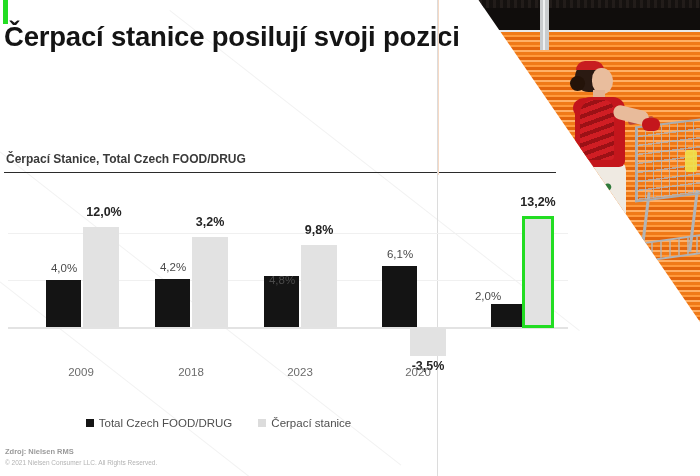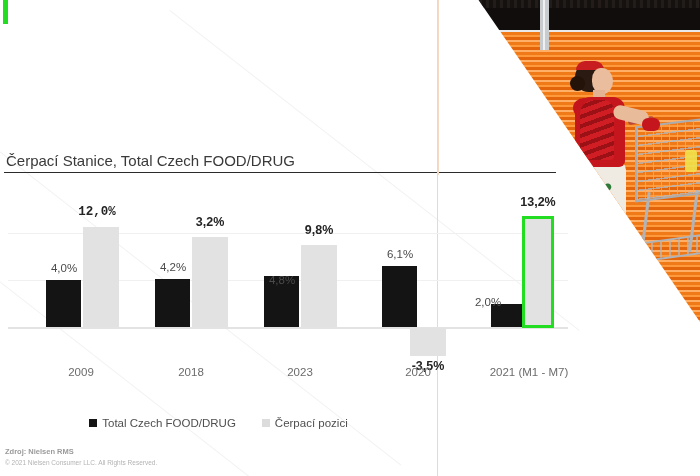--- a/index.html
+++ b/index.html
@@ -26,21 +26,21 @@
     line-height:1.1;white-space:nowrap;
   }
 
   
   .sub-head{
     position:absolute;left:6px;top:131px;
     font-size:12.5px;font-weight:bold;color:#1a1a1a;white-space:nowrap;
   }
   .sub-line{
     position:absolute;left:6px;top:152px;
-    font-size:15px;font-weight:normal;color:#3a3a3a;white-space:nowrap;
+    font-size:12px;font-weight:bold;color:#3a3a3a;white-space:nowrap;
   }
   .rule{
     position:absolute;left:4px;top:172px;width:552px;height:1.4px;background:#2b2b2b;
   }
 
   
   .vdiv{position:absolute;left:437px;top:0;width:1px;height:476px;background:#dcdcdc;}
   .vdiv-warm{position:absolute;left:438px;top:0;width:1px;height:175px;background:#f6d9c4;}
 
   
@@ -139,36 +139,37 @@
 <body>
 
 <div class="slide">
 
   <div class="wm wm1"></div>
   <div class="wm wm2"></div>
   <div class="wm wm3"></div>
 
   <div class="accent-tick"></div>
 
+  <div class="title">Čerpací stanice posilují svoji pozici</div>
 
   <div class="sub-line">Čerpací Stanice, Total  Czech FOOD/DRUG</div>
   <div class="rule"></div>
 
   <div class="vdiv-warm"></div>
   <div class="vdiv"></div>
 
   <div class="chart">
     <div class="gridline" style="top:57px;"></div>
     <div class="gridline" style="top:104px;"></div>
     <div class="baseline"></div>
 
     <div class="bar bar-black" style="left:46px;top:104px;width:35px;height:47px;"></div>
     <div class="dlabel" style="left:36px;top:86px;width:56px;">4,0%</div>
     <div class="bar bar-grey" style="left:83px;top:51px;width:36px;height:100px;"></div>
-    <div class="dlabel bold" style="left:68px;top:29px;width:58px;font-family:Liberation Mono, monospace;">12,0%</div>
+    <div class="dlabel bold" style="left:75px;top:29px;width:58px;">12,0%</div>
     <div class="xlabel" style="left:45px;width:72px;">2009</div>
 
     <div class="bar bar-black" style="left:155px;top:103px;width:35px;height:48px;"></div>
     <div class="dlabel" style="left:145px;top:85px;width:56px;">4,2%</div>
     <div class="bar bar-grey" style="left:192px;top:61px;width:36px;height:90px;"></div>
     <div class="dlabel bold" style="left:181px;top:39px;width:58px;">3,2%</div>
     <div class="xlabel" style="left:155px;width:72px;">2018</div>
 
     <div class="bar bar-black" style="left:264px;top:100px;width:35px;height:51px;"></div>
     <div class="dlabel" style="left:254px;top:98px;width:56px;">4,8%</div>
@@ -176,34 +177,33 @@
     <div class="dlabel bold" style="left:290px;top:47px;width:58px;">9,8%</div>
     <div class="xlabel" style="left:264px;width:72px;">2023</div>
 
     <div class="bar bar-black" style="left:382px;top:90px;width:35px;height:61px;"></div>
     <div class="dlabel" style="left:372px;top:72px;width:56px;text-align:center;">6,1%</div>
     <div class="bar bar-grey" style="left:410px;top:152px;width:36px;height:28px;"></div>
     <div class="dlabel bold" style="left:399px;top:183px;width:58px;">-3,5%</div>
     <div class="xlabel" style="left:382px;width:72px;">2020</div>
 
     <div class="bar bar-black" style="left:491px;top:128px;width:32px;height:23px;"></div>
-    <div class="dlabel" style="left:460px;top:120px;width:56px;">2,0%</div>
+    <div class="dlabel" style="left:460px;top:114px;width:56px;">2,0%</div>
     <div class="bar bar-hl" style="left:522px;top:40px;width:32px;height:112px;"></div>
     <div class="dlabel bold" style="left:509px;top:19px;width:58px;">13,2%</div>
-    <div class="xlabel" style="left:470px;width:118px;">2021 (M1 - M7)</div>
   </div>
 
   <div class="legend">
     <div class="lg-item">
       <span class="lg-swatch black"></span>
       <span class="lg-text">Total Czech FOOD/DRUG</span>
     </div>
     <div class="lg-item">
       <span class="lg-swatch grey"></span>
-      <span class="lg-text">Čerpací pozici</span>
+      <span class="lg-text">Čerpací stanice</span>
     </div>
   </div>
 
   <div class="src">Zdroj:  Nielsen RMS</div>
   <div class="copy">© 2021 Nielsen Consumer LLC. All Rights Reserved.</div>
 
   <div class="photo">
     <div class="ph-orange"></div>
     <div class="ph-white-edge"></div>
     <div class="ph-dark"></div>

